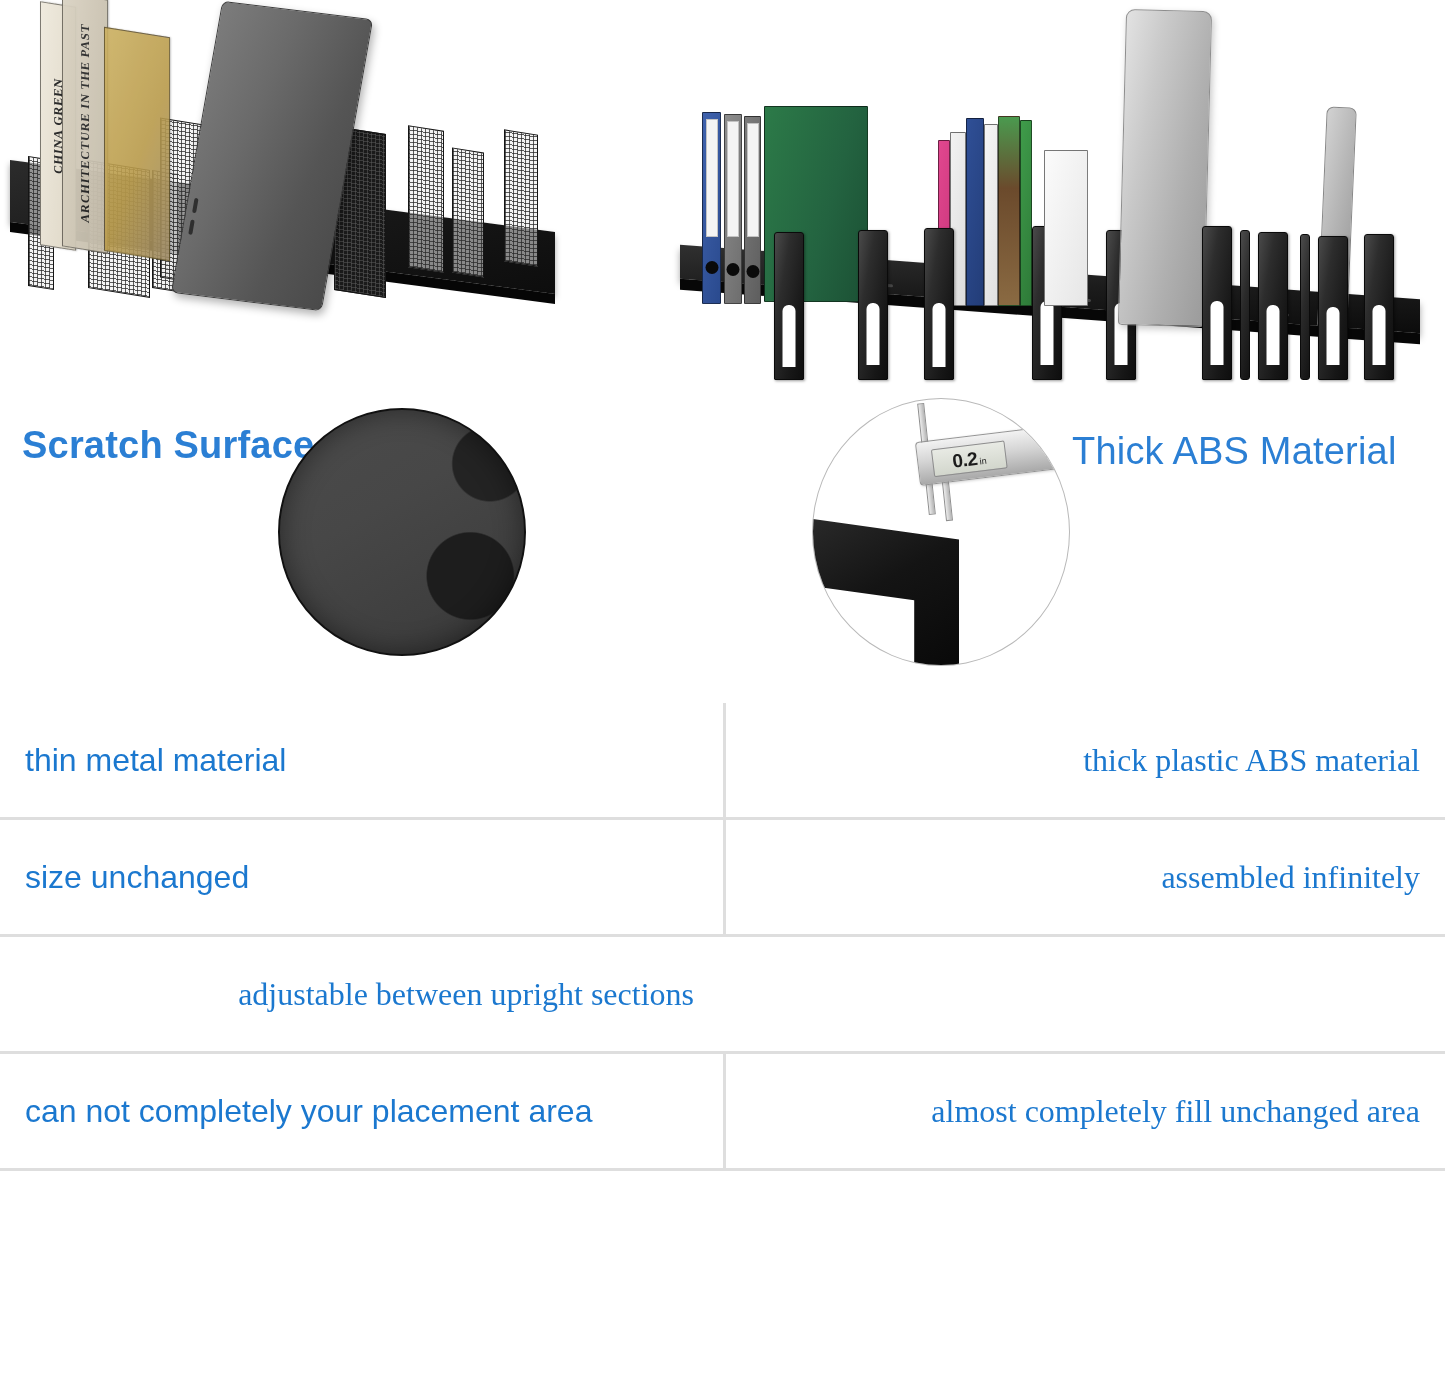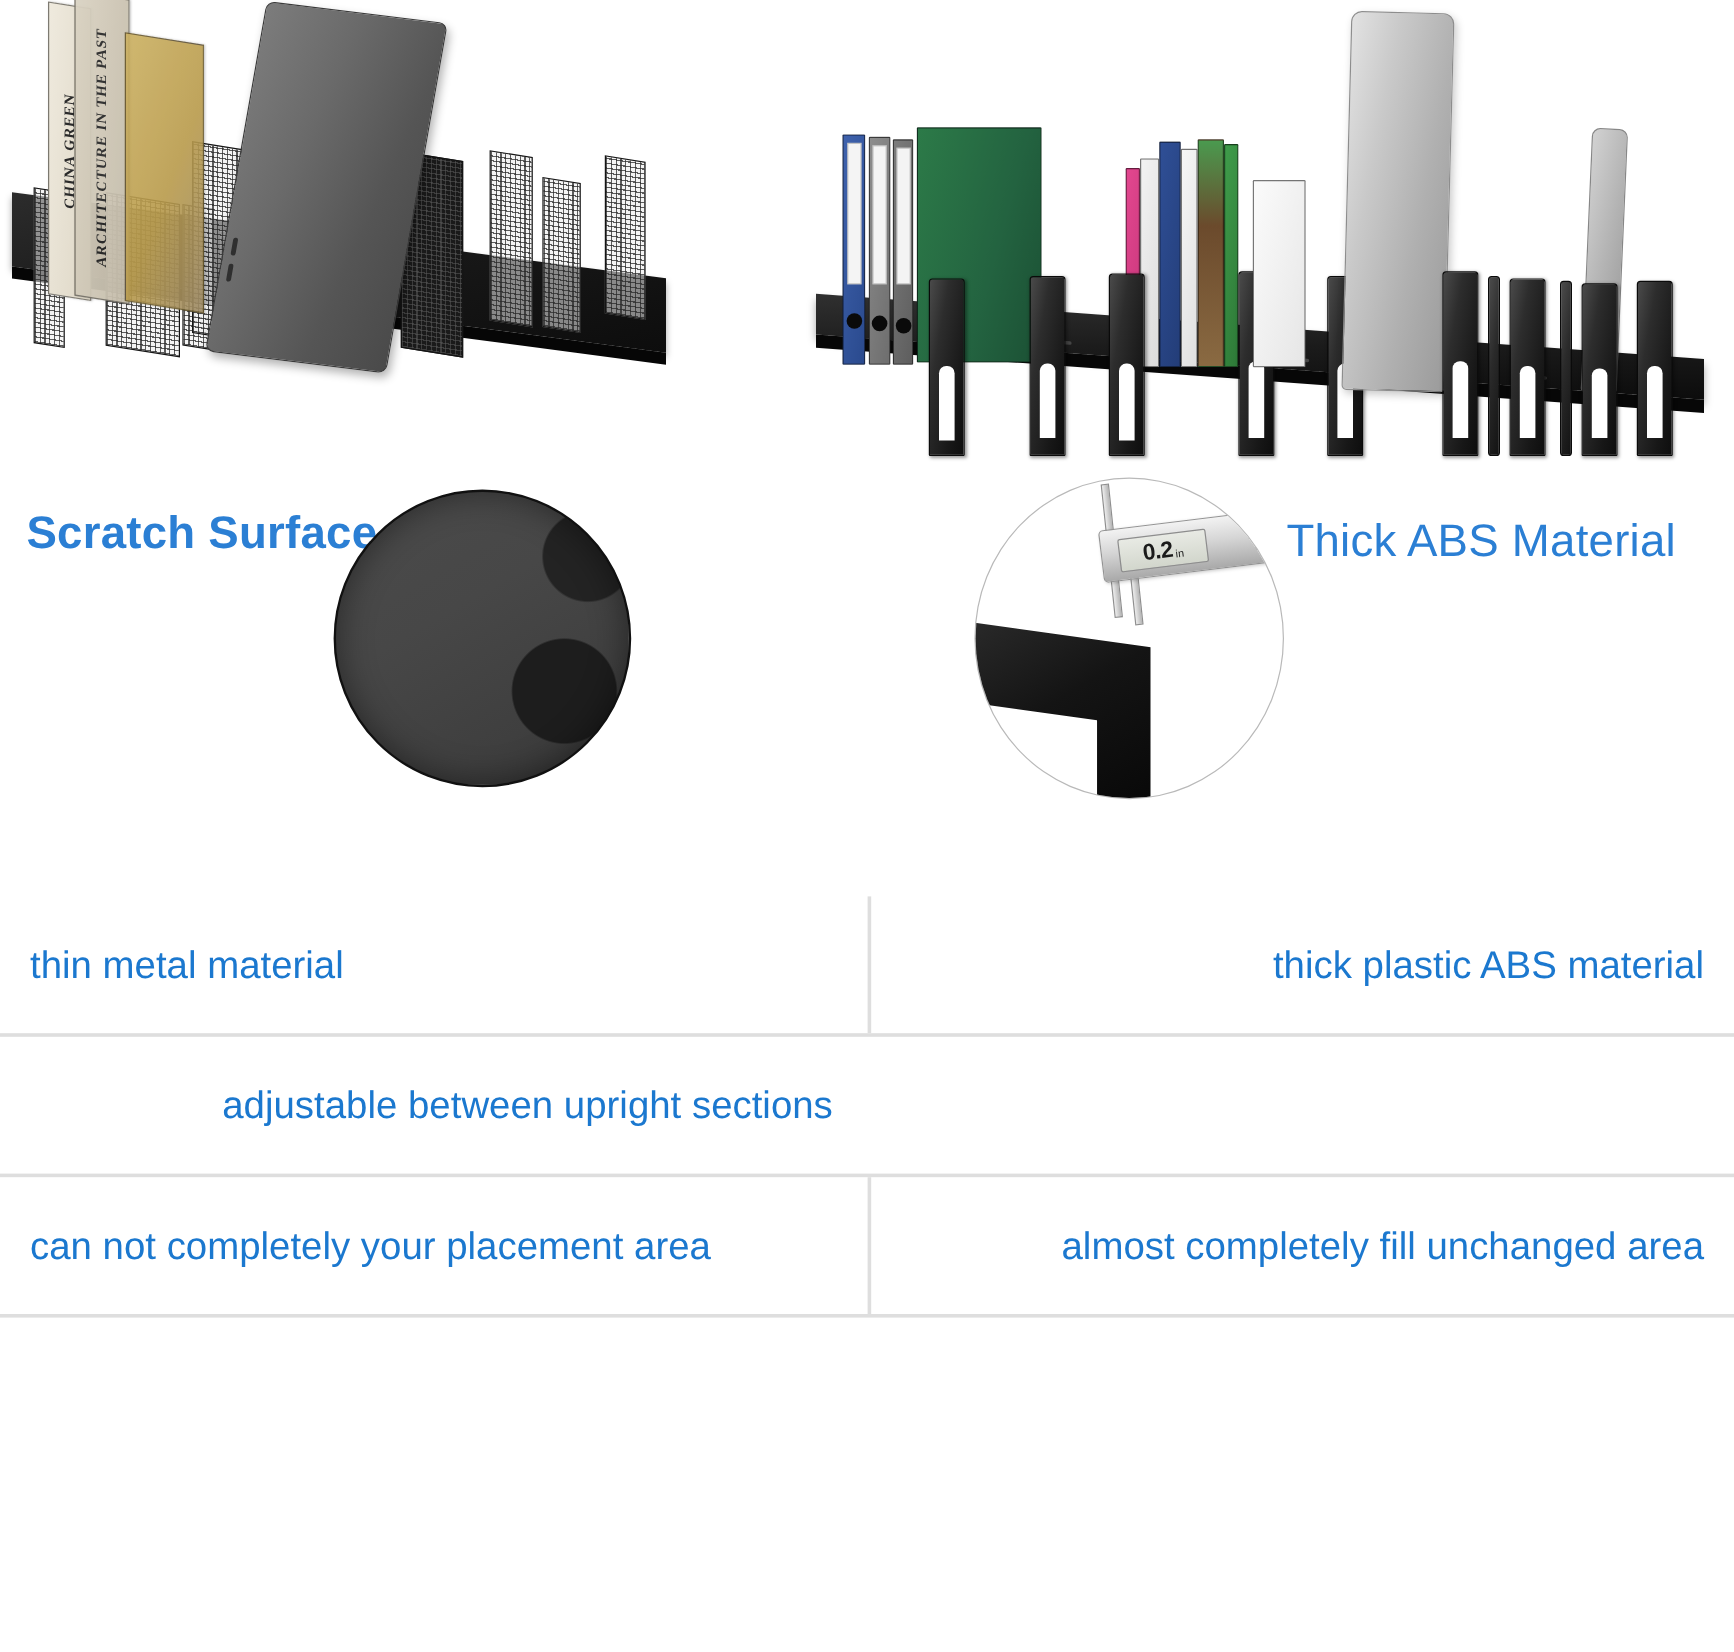--- a/index.html
+++ b/index.html
@@ -206,37 +206,37 @@
     font-size:62px; font-weight:bold; color:#1e86ec;
     font-family:"Liberation Sans", sans-serif; line-height:1; white-space:nowrap;
   }
   .cmp-head .h-right{
     position:absolute; right:24px; top:50%;
     transform:translateY(-50%) scaleX(.92); transform-origin:right center;
     font-size:46px; font-weight:bold; color:#1e86ec;
     font-family:"Liberation Sans", sans-serif; white-space:nowrap;
   }
 
-  .cmp-rows{ position:relative; width:100%;margin-top:44px; }
+  .cmp-rows{ position:relative; width:100%; }
   .cmp-row{
     position:relative; display:flex; width:100%; height:117px;
     border-bottom:3px solid #dedede;
   }
   .cmp-row:last-child{ border-bottom:3px solid #dedede; }
   .cell{
     display:flex; align-items:center; height:100%;
     font-size:32px; color:#1b78cf; font-family:"Liberation Sans", sans-serif;
     white-space:nowrap; overflow:hidden;
   }
   .cell-left{
     width:726px; justify-content:flex-start; padding-left:25px;
     border-right:3px solid #dedede;
   }
   .cell-right{
-    width:719px; justify-content:flex-end; padding-right:25px;
+    width:719px; justify-content:flex-end; padding-right:25px;font-family:Liberation Serif, serif;
   }
 </style>
 </head>
 <body>
 
 <div class="page">
 
   <div class="photos">
 
     <div class="photo" id="photo-left">
@@ -359,20 +359,24 @@
 
   <div class="cmp">
 
 
     <div class="cmp-rows" id="cmp-rows">
         <div class="cmp-row">
           <div class="cell cell-left">thin metal material</div>
           <div class="cell cell-right">thick plastic ABS material</div>
         </div>
         <div class="cmp-row">
+          <div class="cell cell-left">size unchanged</div>
+          <div class="cell cell-right">assembled infinitely</div>
+        </div>
+        <div class="cmp-row">
           <div class="cell cell-right">adjustable between upright sections</div>
         </div>
         <div class="cmp-row">
           <div class="cell cell-left">can not completely your placement area</div>
           <div class="cell cell-right">almost completely fill unchanged area</div>
         </div>
       </div>
   </div>
 
 </div>

